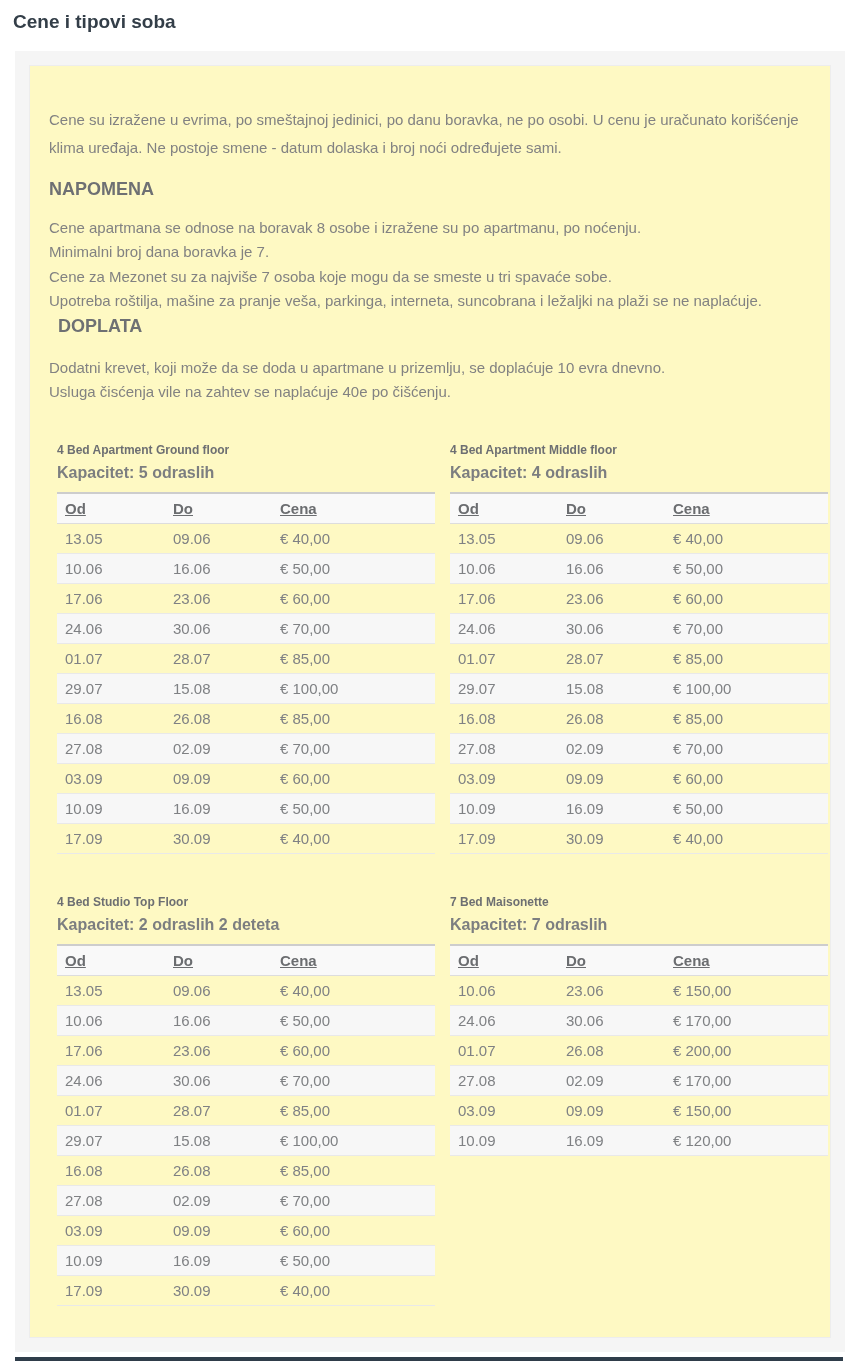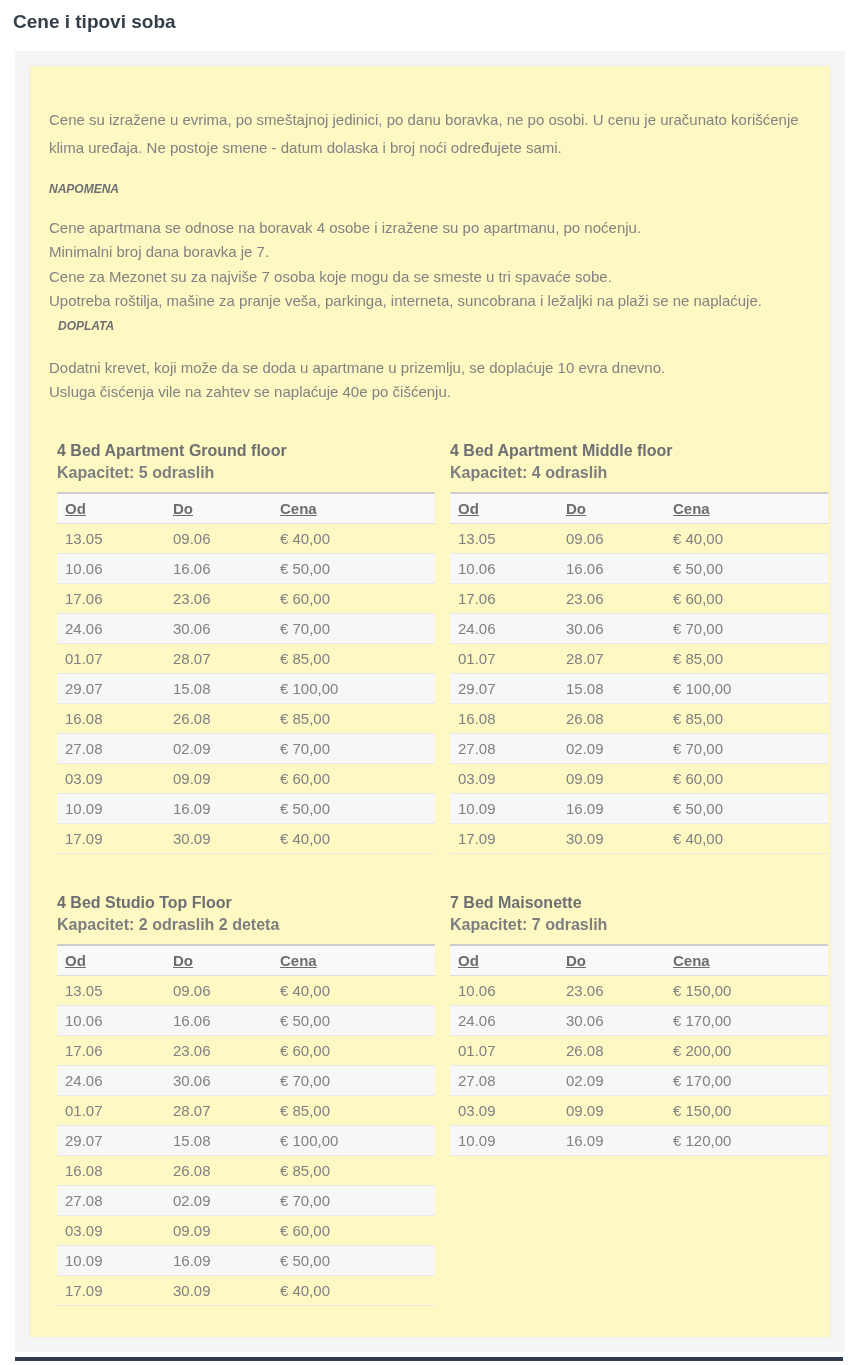--- a/index.html
+++ b/index.html
@@ -40,40 +40,39 @@
     overflow:hidden;
   }
   .intro{
     margin:0 0 15px 0;
     max-width:768px;
     font-size:15px;line-height:28px;
     color:var(--text-color);
   }
   .block-heading{
     margin:0 0 15px 0;
-    font-size:12px;line-height:24px;
+    font-size:18px;line-height:24px;
     font-weight:bold;
     color:var(--heading-color);
-    font-style:italic;
   }
   .note-line{
     margin:0;max-width:795px;
     font-size:15px;line-height:24.4px;
     color:var(--text-color);
   }
   .doplata-heading{margin:0 0 18px 9px;}
   .rooms-grid{
     display:grid;
     grid-template-columns:378px 378px;
     column-gap:15px;row-gap:37px;
     margin:35px 0 0 8px;
   }
   .room h3{
     margin:0 0 1px 0;
-    font-size:16px;line-height:23px;
+    font-size:12px;line-height:23px;
     font-weight:bold;
     color:var(--section-title);
   }
   .room .cap{
     font-size:16px;line-height:19px;
     font-weight:bold;
     color:#7c7e80;
     margin:0 0 10px 0;
   }
   table.prices{
@@ -112,21 +111,21 @@
 <h1 class="page-title">Cene i tipovi soba</h1>
 
 <div class="panel">
   <div class="card">
 
     <p class="intro">Cene su izražene u evrima, po smeštajnoj jedinici, po danu boravka, ne po osobi. U cenu je uračunato korišćenje klima uređaja. Ne postoje smene - datum dolaska i broj noći određujete sami.</p>
 
     <h4 class="block-heading">NAPOMENA</h4>
 
     <div>
-      <p class="note-line">Cene apartmana se odnose na boravak 4 osobe i izražene su po apartmanu, po noćenju.</p>
+      <p class="note-line">Cene apartmana se odnose na boravak 8 osobe i izražene su po apartmanu, po noćenju.</p>
       <p class="note-line">Minimalni broj dana boravka je 7.</p>
       <p class="note-line">Cene za Mezonet su za najviše 7 osoba koje mogu da se smeste u tri spavaće sobe.</p>
       <p class="note-line">Upotreba roštilja, mašine za pranje veša, parkinga, interneta, suncobrana i ležaljki na plaži se ne naplaćuje.</p>
     </div>
 
     <h4 class="block-heading doplata-heading">DOPLATA</h4>
 
     <div>
       <p class="note-line">Dodatni krevet, koji može da se doda u apartmane u prizemlju, se doplaćuje 10 evra dnevno.</p>
       <p class="note-line">Usluga čisćenja vile na zahtev se naplaćuje 40e po čišćenju.</p>

